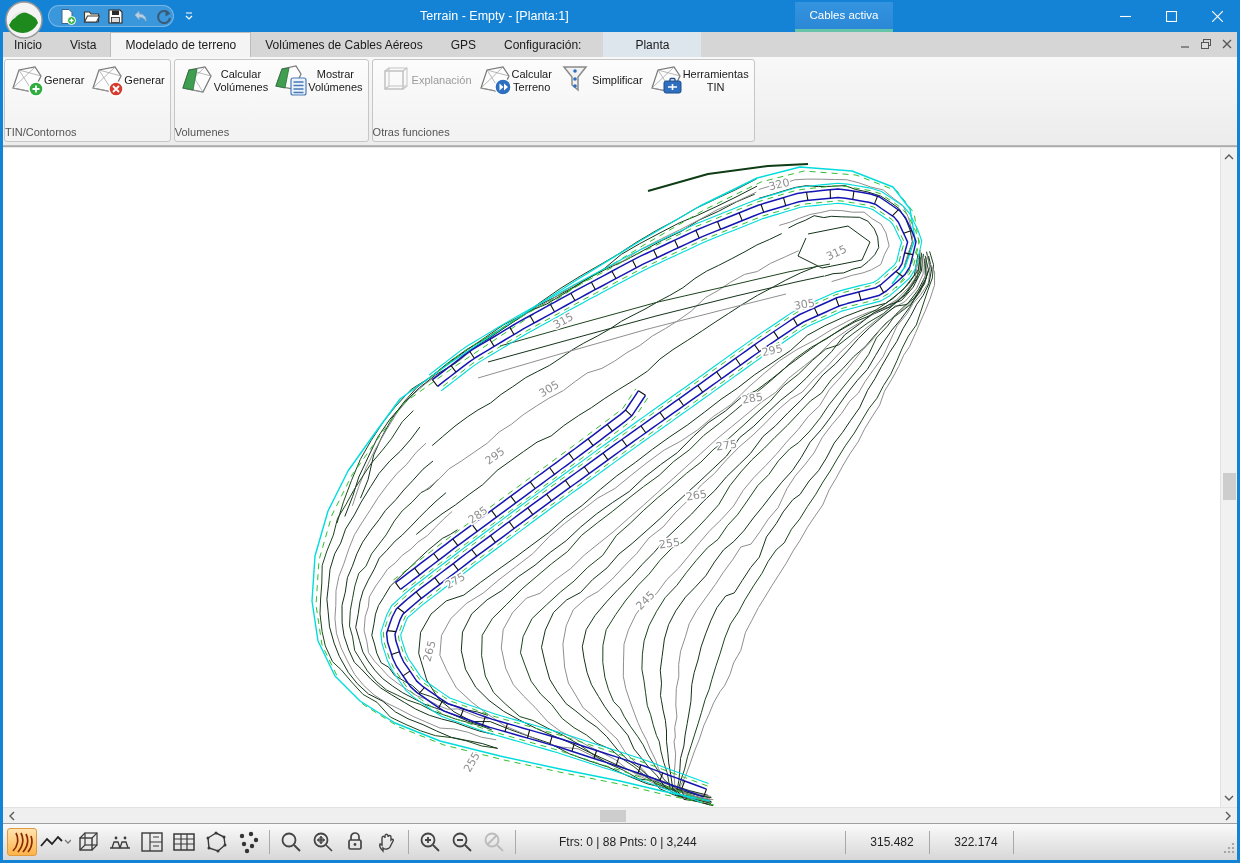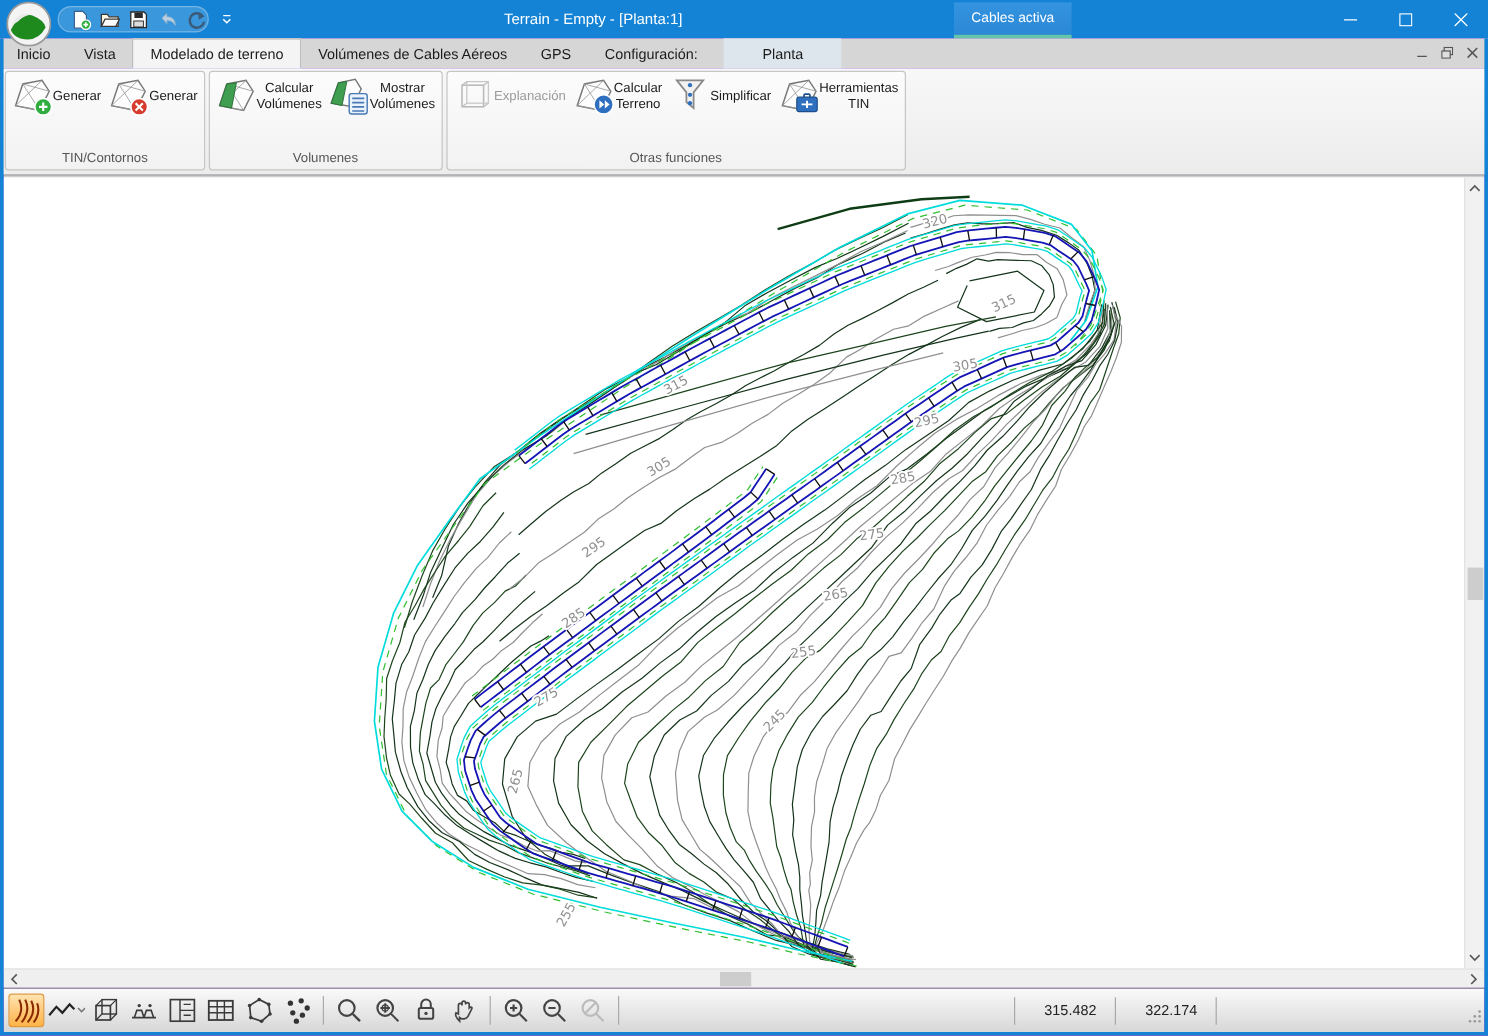--- a/index.html
+++ b/index.html
@@ -34,21 +34,21 @@
   .ribbon { position:absolute; left:0; top:57px; width:100%; height:89px;
             background:linear-gradient(#f8f8f8,#ececec); border-bottom:1px solid #b9b9b9;
             display:flex; gap:3px; padding:2px 0 3px 4px; }
   .rgroup { border:1px solid #c6c6c6; border-radius:3px; background:linear-gradient(#fcfcfc,#f2f2f2);
             display:flex; flex-direction:column; height:83px; }
   .rbuttons { flex:1; display:flex; align-items:flex-start; padding:1px 2px 0 2px; }
   .rbtn { display:flex; align-items:center; padding:2px 3px 0 3px; min-width:50px; cursor:default; }
   .rbtn .ric { width:34px; height:34px; }
   .rbtn .rlabel { font-size:11px; line-height:1.15; text-align:center; color:#1a1a1a; margin-top:1px; }
   .rbtn.disabled .rlabel { color:#9b9b9b; }
-  .rgtitle { height:16px; text-align:center; font-size:11px; color:#555; line-height:15px; }
+  .rgtitle { height:16px; font-size:11px; color:#555; line-height:15px; }
 
   
   .canvas-wrap { position:absolute; left:3px; right:3px; top:146px; bottom:40px; background:#fff;
                  border-top:1px solid #a9a9a9; box-shadow:inset 0 2px 3px rgba(0,0,0,.10); }
   .mapsvg { position:absolute; left:0; top:1px; width:1217px; height:660px; background:#fff; }
   .vscroll { position:absolute; right:0; top:1px; bottom:16px; width:17px; background:#f1f1f1; border-left:1px solid #e2e2e2; }
   .vthumb { position:absolute; left:2px; width:13px; background:#cdcdcd; }
   .hscroll { position:absolute; left:0; right:0; bottom:0; height:16px; background:#efefef; border-top:1px solid #e2e2e2; }
   .hthumb { position:absolute; top:2px; height:12px; background:#cdcdcd; }
   .sarrow { position:absolute; width:14px; height:14px; display:flex; align-items:center; justify-content:center; }
@@ -483,20 +483,21 @@
           </svg>
         </div>
         <div class="sbtn">
           <svg width="24" height="24" viewBox="0 0 24 24">
             <circle cx="10" cy="10" r="6.5" fill="none" stroke="#bbb" stroke-width="1.8"></circle>
             <path d="M15 15 L21 21 M5.5 14.5 L14.5 5.5" stroke="#bbb" stroke-width="1.8"></path>
           </svg>
         </div>
         <div class="sb-sep"></div>
       </div>
+    <div class="sb-text" style="left:556px;">Ftrs: 0 | 88  Pnts: 0 | 3,244</div>
     <div class="sb-vr" style="left:842px;"></div>
     <div class="sb-text" style="left:852px;width:74px;text-align:center;">315.482</div>
     <div class="sb-vr" style="left:926px;"></div>
     <div class="sb-text" style="left:936px;width:74px;text-align:center;">322.174</div>
     <div class="sb-vr" style="left:1010px;"></div>
     <div class="grip">
       <svg width="12" height="12" viewBox="0 0 12 12">
         <circle cx="10" cy="2" r="1.1" fill="#999"></circle>
           <circle cx="10" cy="6" r="1.1" fill="#999"></circle>
           <circle cx="10" cy="10" r="1.1" fill="#999"></circle>

